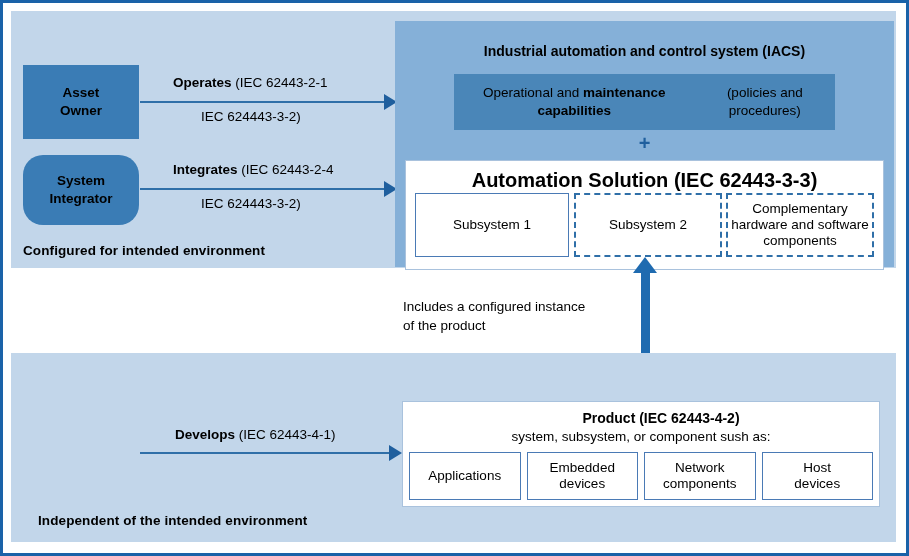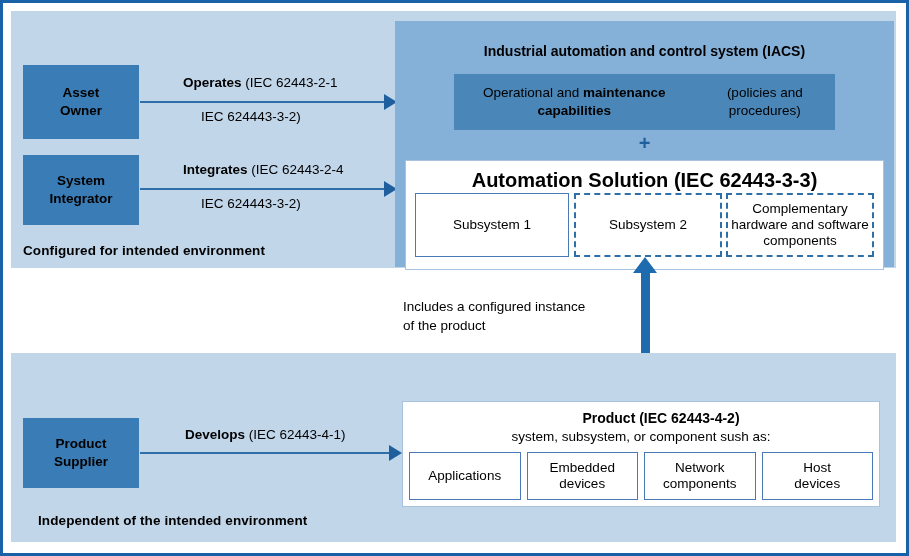--- a/index.html
+++ b/index.html
@@ -64,21 +64,21 @@
     border-bottom: 8px solid transparent;
     border-left: 13px solid #1f5f9e;
   }
   .arrow-label {
     position: absolute;
     font-size: 13.5px;
     color: #000000;
     white-space: nowrap;
     text-align: center;
   }
-  .arrow-label b { font-weight: bold; margin-left: 10px; }
+  .arrow-label b { font-weight: bold; }
 
   
   #vertical-arrow-shaft {
     position: absolute;
     left: 638px;
     top: 268px;
     width: 9px;
     height: 136px;
     background: #1f6bb0;
   }
@@ -242,21 +242,21 @@
     </span>
   </div>
 
   <div class="h-arrow-line" style="left:137px; top:98px; width:245px;"></div>
   <div class="h-arrow-head" style="left:381px; top:91px;"></div>
   <div class="arrow-label" style="left:170px; top:72px;">
     <b>Operates</b><span> (IEC 62443-2-1</span>
   </div>
   <div class="arrow-label" style="left:198px; top:106px;">IEC 624443-3-2)</div>
 
-  <div class="role-box" style="left:20px; top:152px; width:116px; height:70px;">
+  <div class="role-box" style="left:20px; top:152px; width:116px; height:70px;border-radius:20px;">
     <span>
       <span>System</span><br>
       <span>Integrator</span>
     </span>
   </div>
 
   <div class="h-arrow-line" style="left:137px; top:185px; width:245px;"></div>
   <div class="h-arrow-head" style="left:381px; top:178px;"></div>
   <div class="arrow-label" style="left:170px; top:159px;">
     <b>Integrates</b><span> (IEC 62443-2-4</span>
@@ -294,26 +294,20 @@
 
   <div id="vertical-arrow-head"></div>
   <div id="vertical-arrow-shaft"></div>
   <div id="vertical-arrow-label">
     <div>Includes a configured instance</div>
     <div>of the product</div>
   </div>
 
   <div id="lower-panel" class="panel"></div>
 
-  <div class="role-box" style="left:20px; top:415px; width:116px; height:70px;">
-    <span>
-      <span>Product</span><br>
-      <span>Supplier</span>
-    </span>
-  </div>
 
   <div class="h-arrow-line" style="left:137px; top:449px; width:250px;"></div>
   <div class="h-arrow-head" style="left:386px; top:442px;"></div>
   <div class="arrow-label" style="left:172px; top:424px;">
     <b>Develops</b><span> (IEC 62443-4-1)</span>
   </div>
 
   <div class="panel-caption" style="left:12px; top:510px;margin-left:23px;">Independent of the intended environment</div>
 
   <div id="product-box">

